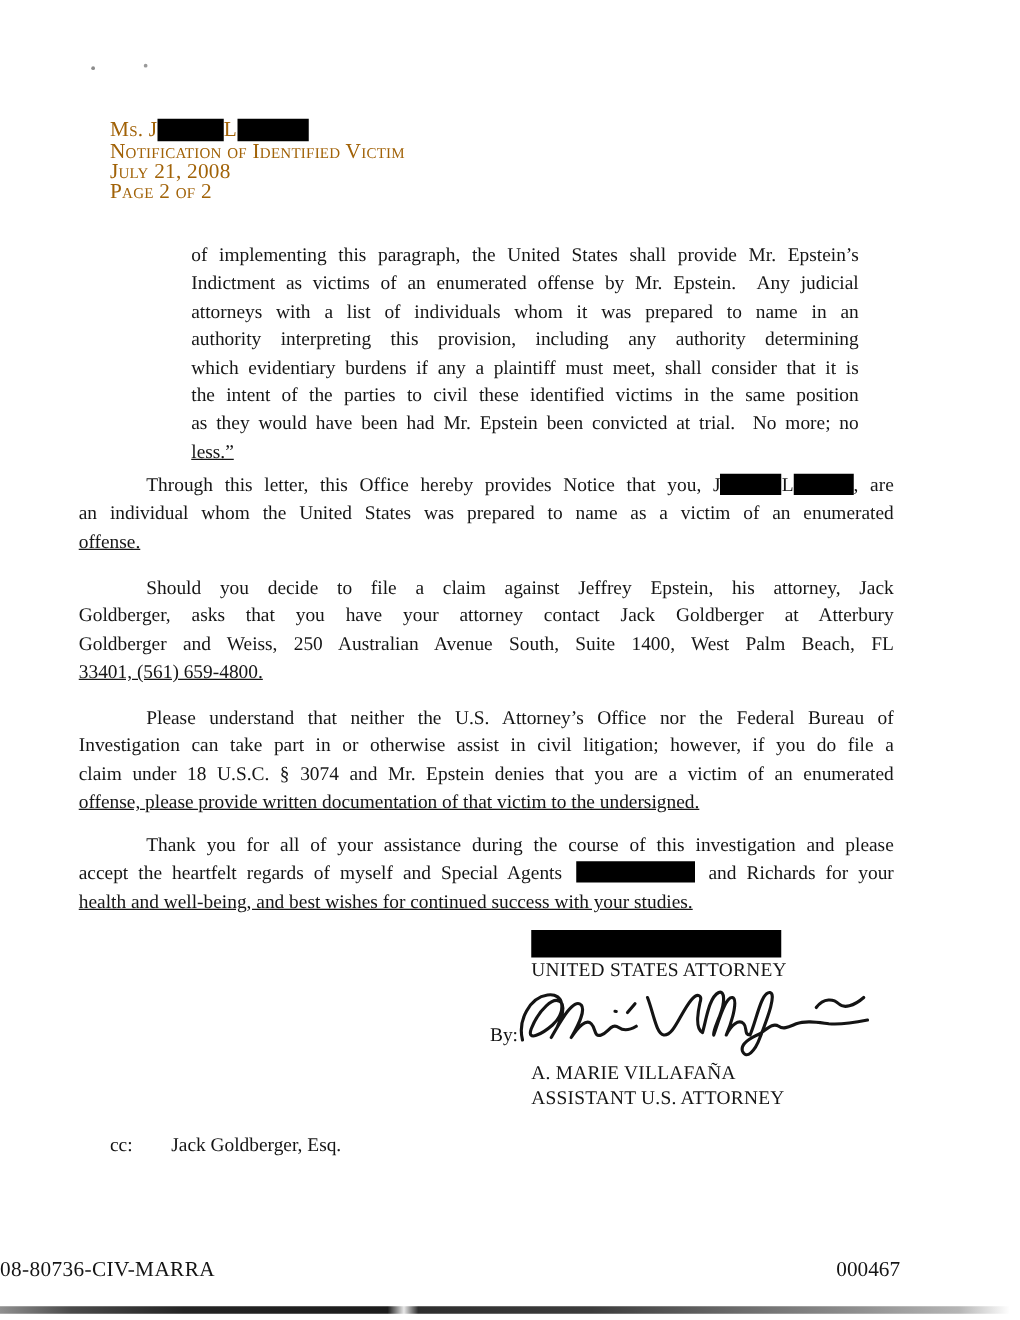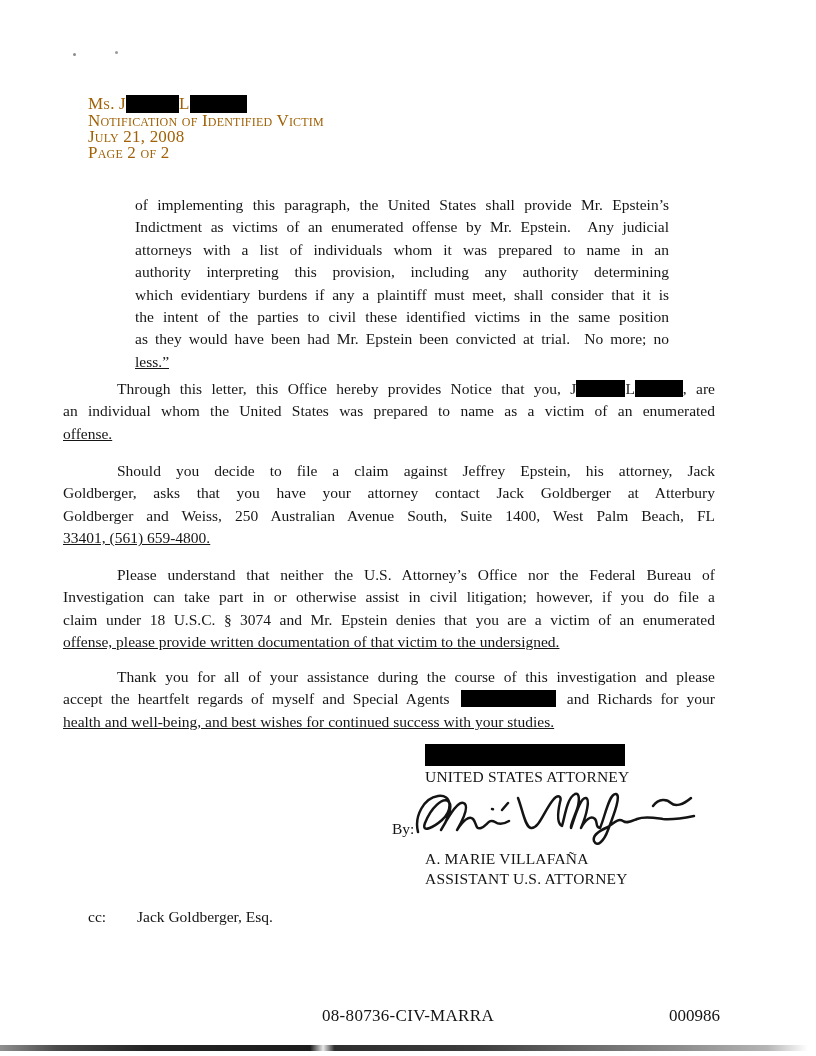--- a/index.html
+++ b/index.html
@@ -55,21 +55,21 @@
     position:absolute;left:392px;top:820px;
     font-size:15.5px;color:#141414;
   }
   .sig-svg{position:absolute;left:408px;top:786px;}
   
   .cc-label{position:absolute;left:88px;top:908px;font-size:15.5px;color:#141414;}
   .cc-name{position:absolute;left:137px;top:908px;font-size:15.5px;color:#141414;}
   
   .footer-case{
     position:absolute;left:0;top:1006px;width:816px;
-    text-align:center;font-size:17px;color:#141414;letter-spacing:.3px;
+    text-align:left;font-size:17px;color:#141414;letter-spacing:.3px;
   }
   .footer-bates{
     position:absolute;right:96px;top:1006px;
     font-size:17px;color:#141414;
   }
   .bottom-strip{
     position:absolute;left:0;top:1045px;width:816px;height:6px;
     background:linear-gradient(to right,
       #909090 0%, #4a4a4a 7%, #242424 18%, #1c1c1c 38%,
       #e8e8e8 39.6%, #2e2e2e 41%, #3c3c3c 58%,
@@ -86,21 +86,21 @@
   <div class="speck" style="left:73px;top:53px;width:3px;height:3px;background:#8c8c8c;"></div>
   <div class="speck" style="left:115px;top:51px;width:3px;height:3px;background:#9a9a9a;"></div>
 
   <div class="hdr">
     <span class="hline"><span>Ms. J</span><span class="redact" style="width:53px;height:18px;vertical-align:-4px;"></span><span>L</span><span class="redact" style="width:57px;height:18px;vertical-align:-4px;"></span></span>
     <span class="hline">Notification of Identified Victim</span>
     <span class="hline">July 21, 2008</span>
     <span class="hline">Page 2 of 2</span>
   </div>
 
-  <div class="block" style="left:135px;top:194px;width:534px;">
+  <div class="block" style="left:153px;top:194px;width:534px;">
     <span class="line">of implementing this paragraph, the United States shall provide Mr. Epstein’s</span>
     <span class="line">Indictment as victims of an enumerated offense by Mr. Epstein.&nbsp; Any judicial</span>
     <span class="line">attorneys with a list of individuals whom it was prepared to name in an</span>
     <span class="line">authority interpreting this provision, including any authority determining</span>
     <span class="line">which evidentiary burdens if any a plaintiff must meet, shall consider that it is</span>
     <span class="line">the intent of the parties to civil these identified victims in the same position</span>
     <span class="line">as they would have been had Mr. Epstein been convicted at trial.&nbsp; No more; no</span>
     <span class="line last">less.”</span>
   </div>
 
@@ -156,17 +156,17 @@
     </g>
   </svg>
 
   <div class="sig-name" style="top:850px;">A. MARIE VILLAFAÑA</div>
   <div class="sig-title" style="top:870px;">ASSISTANT U.S. ATTORNEY</div>
 
   <div class="cc-label">cc:</div>
   <div class="cc-name">Jack Goldberger, Esq.</div>
 
   <div class="footer-case">08-80736-CIV-MARRA</div>
-  <div class="footer-bates">000986</div>
+  <div class="footer-bates">000467</div>
 
   <div class="bottom-strip"></div>
 
 </div>
 
 </body></html>

